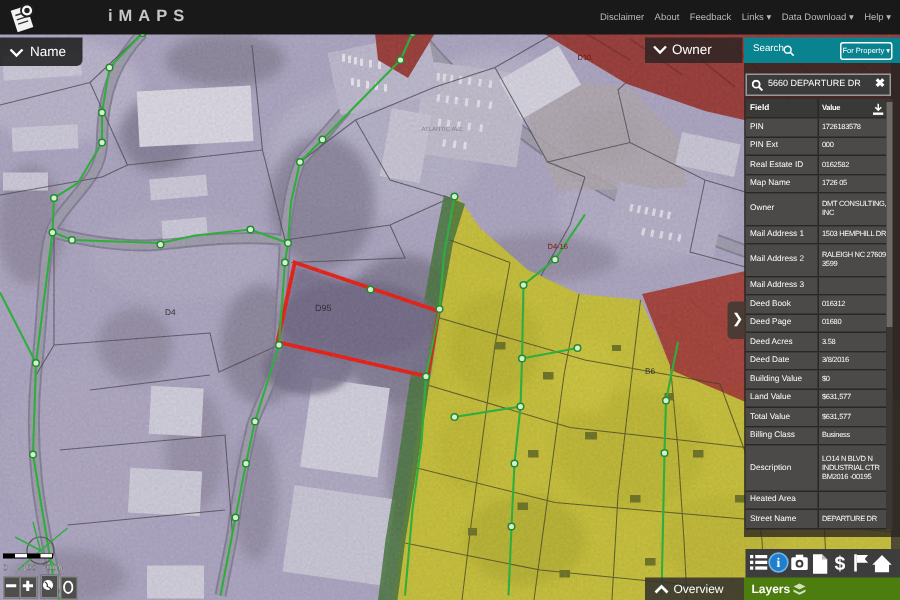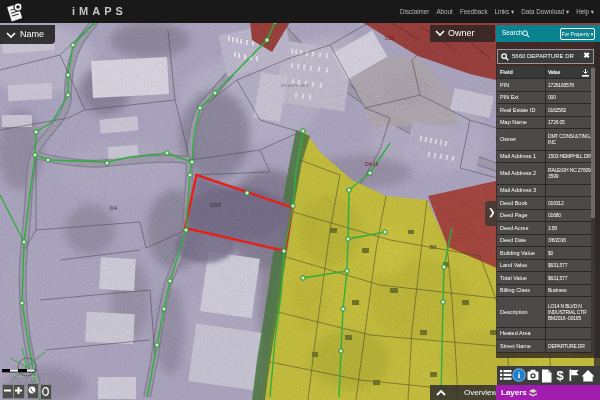--- a/index.html
+++ b/index.html
@@ -549,24 +549,24 @@
     <path d="M74.2 4 h7.5 l-2.2 2.6 l2.2 2.6 h-7.5 z"></path>
   </g>
 
   <path d="M84.5 10.5 l6.5-6.5 l6.5 6.5 h-1.8 v5 h-9.4 v-5 z" fill="#fff"></path>
 </svg>
 
 <div class="abs" style="left:430px;top:385px;width:66px;height:15px;background:rgba(52,50,46,0.88);color:#fff;">
   <svg style="position:absolute;left:6px;top:4px" width="10" height="8" viewBox="0 0 10 8">
       <polyline points="1,6 5,2 9,6" fill="none" stroke="#fff" stroke-width="1.8"></polyline>
     </svg>
-  <span style="position:absolute;left:34px;top:3px;font-size:8px;">Overview</span>
-</div>
-
-<div class="abs" style="left:496px;top:385px;width:104px;height:15px;background:#a21caf;color:#fff;">
+  <span style="position:absolute;left:19px;top:3px;font-size:8px;">Overview</span>
+</div>
+
+<div class="abs" style="left:496px;top:385px;width:104px;height:15px;background:#4d7c0f;color:#fff;">
   <span style="position:absolute;left:5px;top:2.5px;font-size:8px;font-weight:bold;">Layers</span>
   <svg style="position:absolute;left:32px;top:3px" width="10" height="10" viewBox="0 0 10 10">
     <path d="M5 1 L9 3 L5 5 L1 3 Z" fill="#cfe3c0"></path>
     <path d="M1 5 L5 7 L9 5 L9 6.5 L5 8.5 L1 6.5 Z" fill="#cfe3c0"></path>
   </svg>
 </div>
 
 <svg class="abs" style="left:2px;top:369px" width="40" height="14" viewBox="0 0 40 14">
   <rect x="0" y="0" width="33" height="3" fill="#fff" stroke="#000" stroke-width="0.7"></rect>
   <rect x="0" y="0" width="8" height="3" fill="#000"></rect>

